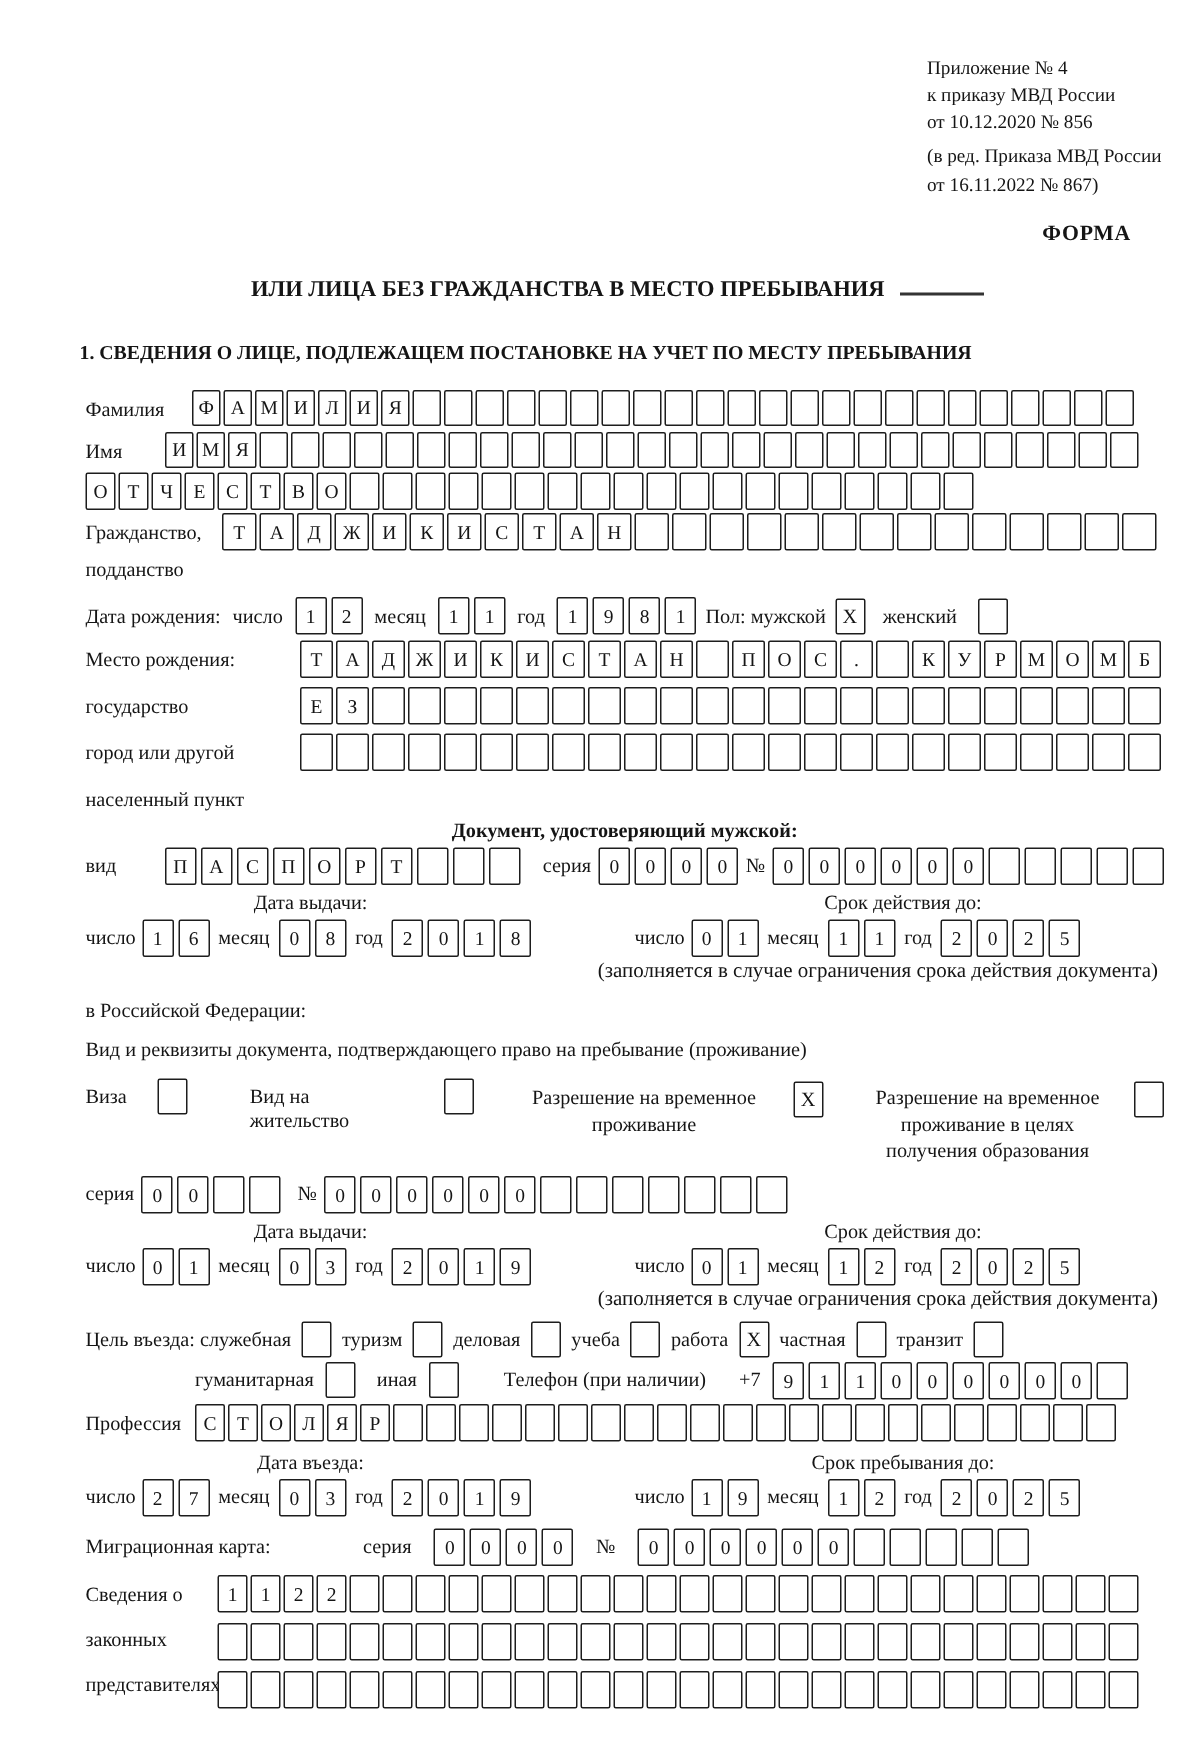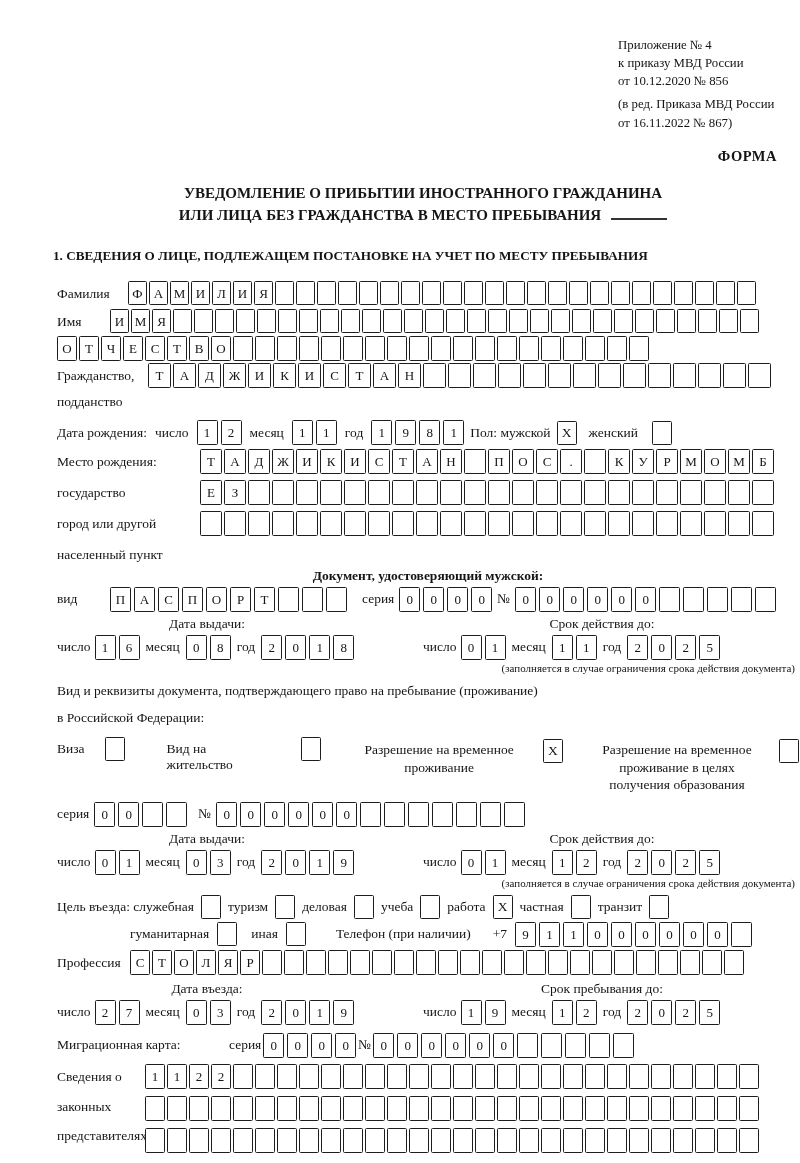--- a/index.html
+++ b/index.html
@@ -1,21 +1,21 @@
 <!DOCTYPE html>
 <html><head>
 <meta charset="utf-8">
 <style>
   html,body{margin:0;padding:0;}
   body{
     width:800px;height:1163px;background:#ffffff;color:#151515;
     font-family:"Liberation Serif","DejaVu Serif",serif;
     overflow:hidden;
   }
-  .sheet{box-sizing:border-box;width:800px;height:923px;padding:36px 1px 0 57px;position:relative;}
+  .sheet{box-sizing:border-box;width:800px;height:923px;padding:36px 24px 0 57px;position:relative;}
 
   
   .appendix{width:190px;margin-left:561px;font-size:12.8px;line-height:1.42;}
   .appendix .gap{height:5px;}
   .forma{text-align:right;padding-right:22px;font-weight:bold;font-size:14.5px;margin-top:16px;letter-spacing:.5px;}
 
   .title{margin-top:18px;text-align:center;font-weight:bold;font-size:15px;line-height:1.45;margin-left:-10px;}
   .title .uline{display:inline-block;width:56px;border-bottom:2px solid #333;height:12px;margin-left:10px;}
   .section-h{margin-top:22px;font-weight:bold;font-size:13.2px;margin-left:-4px;}
 
@@ -45,21 +45,21 @@
 
   
   .dates{display:flex;margin-top:3px;}
   .dates .col-l{width:366px;}
   .dates .col-r{flex:1;}
   .dhead{display:flex;font-size:13.5px;}
   .dhead .hl{width:300px;text-align:center;}
   .dhead .hr{width:330px;text-align:center;margin-left:80px;}
   .dline{display:flex;align-items:center;gap:4px;font-size:13.5px;}
   .dline .w{padding:0 2px;}
-  .note{font-size:11px;text-align:right;padding-right:4px;margin-top:2px;}
+  .note{font-size:14px;text-align:right;padding-right:4px;margin-top:2px;}
 
   .para{font-size:13.5px;margin-top:8px;line-height:1.35;}
 
   .permit-row{display:flex;align-items:flex-start;margin-top:8px;font-size:13.5px;}
   .permit-row .cbx{margin-top:2px;}
   .ctr{text-align:center;line-height:1.3;}
   .mt2{margin-top:2px;} .mt3{margin-top:3px;} .mt4{margin-top:4px;}
   .mt6{margin-top:6px;} .mt8{margin-top:8px;}
 
   .stack{display:flex;flex-direction:column;gap:6px;}
@@ -74,21 +74,20 @@
     <div>к приказу МВД России</div>
     <div>от 10.12.2020 № 856</div>
     <div class="gap"></div>
     <div>(в ред. Приказа МВД России</div>
     <div>от 16.11.2022 № 867)</div>
   </div>
 
   <div class="forma">ФОРМА</div>
 
   <div class="title">
-    <div>УВЕДОМЛЕНИЕ О ПРИБЫТИИ ИНОСТРАННОГО ГРАЖДАНИНА</div>
     <div><span>ИЛИ ЛИЦА БЕЗ ГРАЖДАНСТВА В МЕСТО ПРЕБЫВАНИЯ</span><span class="uline"></span></div>
   </div>
 
   <div class="section-h">1. СВЕДЕНИЯ О ЛИЦЕ, ПОДЛЕЖАЩЕМ ПОСТАНОВКЕ НА УЧЕТ ПО МЕСТУ ПРЕБЫВАНИЯ</div>
 
   <div class="row" style="margin-top:17px;">
     <div class="lbl" style="width:71px;">Фамилия</div>
     <div class="cells">
         <span class="cell">Ф</span>
         <span class="cell">А</span>
@@ -418,22 +417,22 @@
       <span class="cells p24">
           <span class="cell">2</span>
           <span class="cell">0</span>
           <span class="cell">2</span>
           <span class="cell">5</span>
         </span>
     </div>
   </div>
   <div class="note">(заполняется в случае ограничения срока действия документа)</div>
 
+  <div class="para" style="margin-top:9px;">в Российской Федерации:</div>
   <div class="para">Вид и реквизиты документа, подтверждающего право на пребывание (проживание)</div>
-  <div class="para" style="margin-top:9px;">в Российской Федерации:</div>
 
   <div class="permit-row" style="gap:20px;">
     <span style="padding-top:6px;">Виза</span>
     <span class="checkbox cbx"></span>
     <span style="padding-top:6px;margin-left:22px;">Вид на жительство</span>
     <span class="checkbox cbx" style="margin-left:14px;"></span>
     <span class="ctr" style="width:182px;margin-left:14px;padding-top:6px;">Разрешение на временное проживание</span>
     <span class="checkbox cbx" style="margin-top:4px;">X</span>
     <span class="ctr" style="width:178px;margin-left:12px;padding-top:6px;">Разрешение на временное проживание в целях получения образования</span>
     <span class="checkbox cbx" style="margin-top:4px;"></span>
@@ -621,21 +620,21 @@
       <span class="w">год</span>
       <span class="cells p24">
           <span class="cell">2</span>
           <span class="cell">0</span>
           <span class="cell">2</span>
           <span class="cell">5</span>
         </span>
     </div>
   </div>
 
-  <div class="dline mt8" style="gap:2px;">
+  <div class="dline mt8" style="gap:15px;">
     <span style="width:158px;">Миграционная карта:</span>
     <span style="margin-left:12px;">серия</span>
     <span class="cells p24">
         <span class="cell">0</span>
         <span class="cell">0</span>
         <span class="cell">0</span>
         <span class="cell">0</span>
       </span>
     <span>№</span>
     <span class="cells p24">

